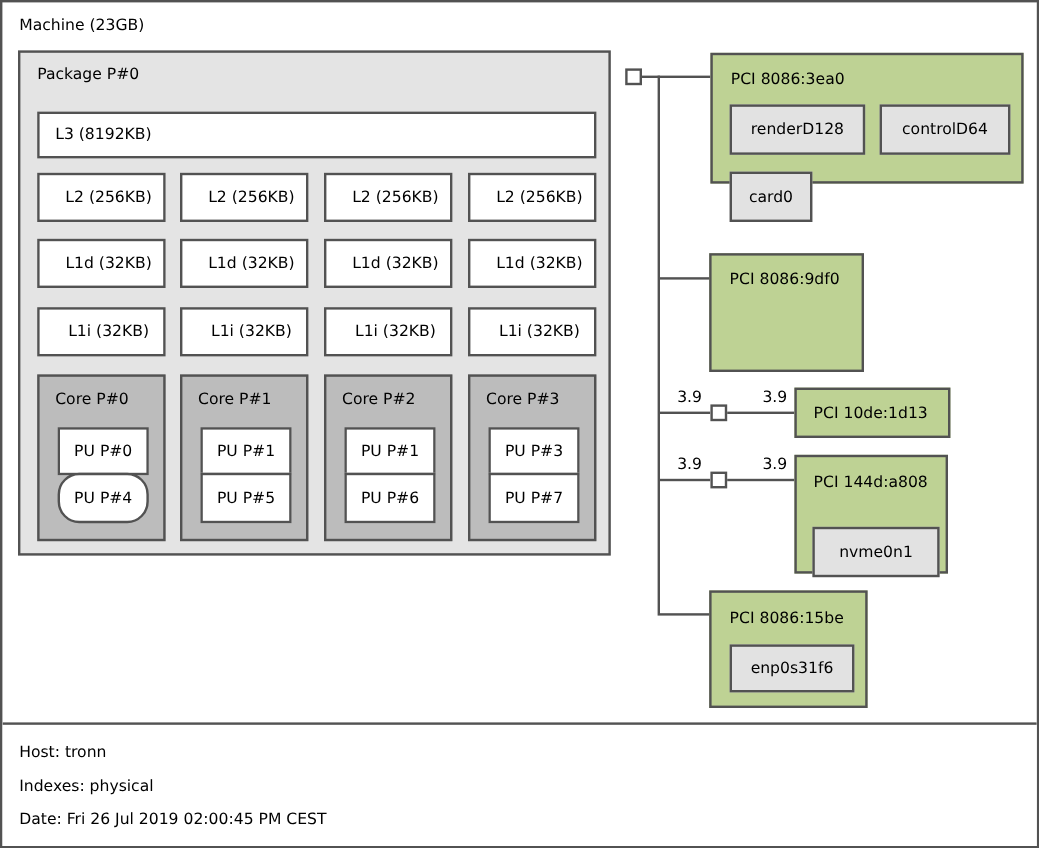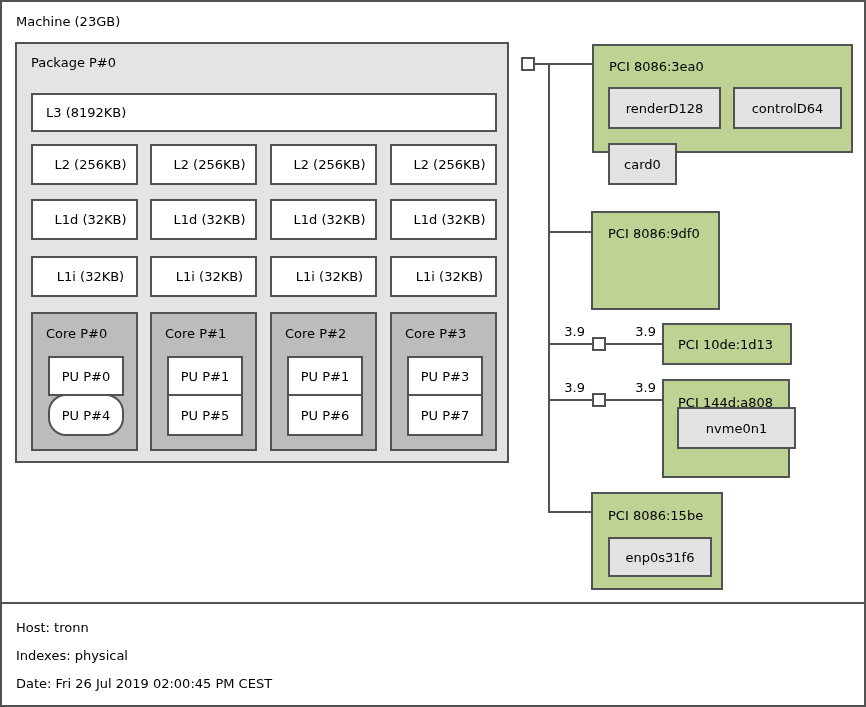--- a/index.html
+++ b/index.html
@@ -108,21 +108,21 @@
   <div class="pci" style="left:589px;top:209px;width:129px;height:99px;">
     <div class="pci-label">PCI 8086:9df0</div>
   </div>
 
   <div class="pci" style="left:660px;top:321px;width:130px;height:42px;display:flex;align-items:center;padding-left:14px;">
     <span style="white-space:nowrap;">PCI 10de:1d13</span>
   </div>
 
   <div class="pci" style="left:660px;top:377px;width:128px;height:99px;">
     <div class="pci-label" style="left:14px;top:14px;">PCI 144d:a808</div>
-    <div class="dev" style="left:13px;top:26px;width:119px;height:42px;">nvme0n1</div>
+    <div class="dev" style="left:13px;top:58px;width:106px;height:42px;">nvme0n1</div>
   </div>
 
   <div class="pci" style="left:589px;top:490px;width:132px;height:98px;">
     <div class="pci-label" style="left:15px;top:14px;">PCI 8086:15be</div>
     <div class="dev" style="left:15px;top:43px;width:104px;height:40px;">enp0s31f6</div>
   </div>
 
   <div class="legend">
     <div style="top:16px;">Host: tronn</div>
     <div style="top:44px;">Indexes: physical</div>

